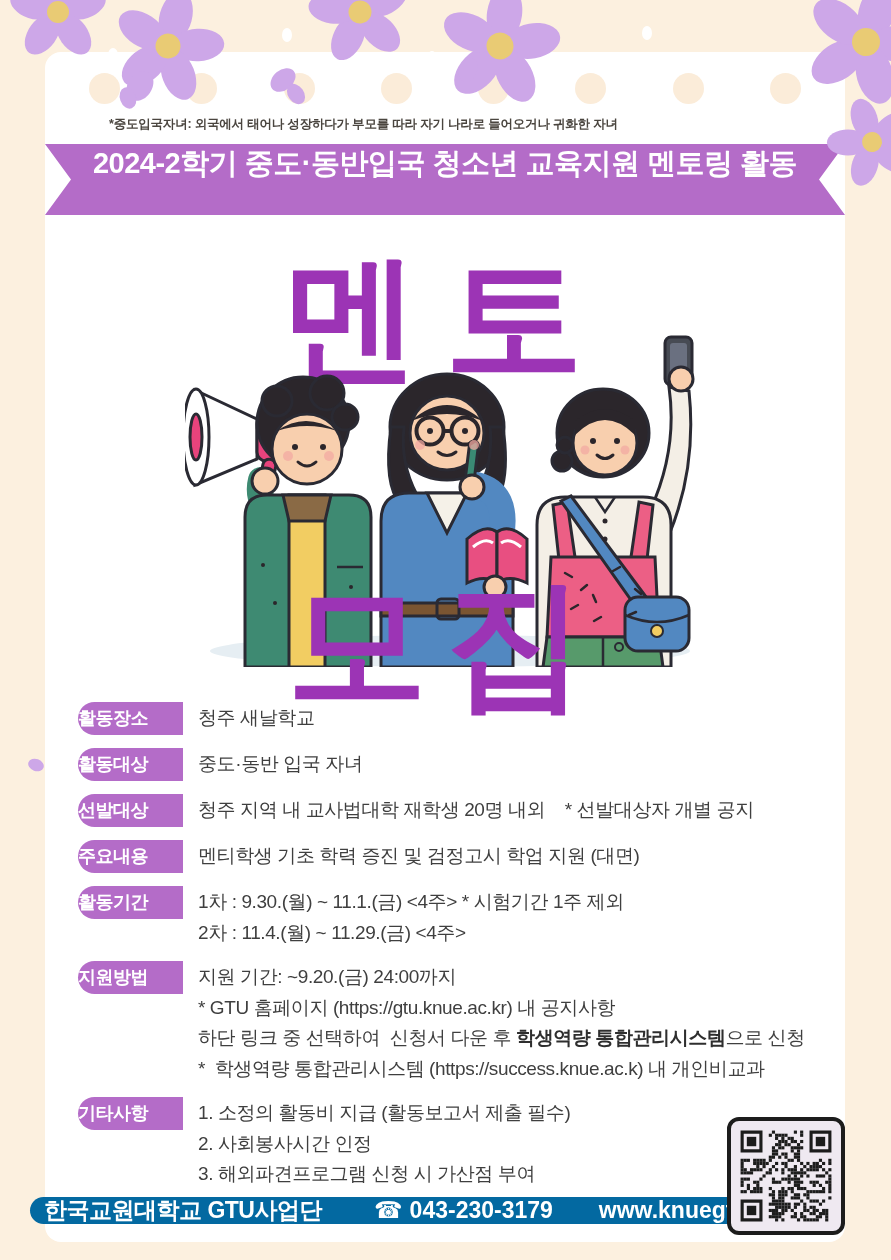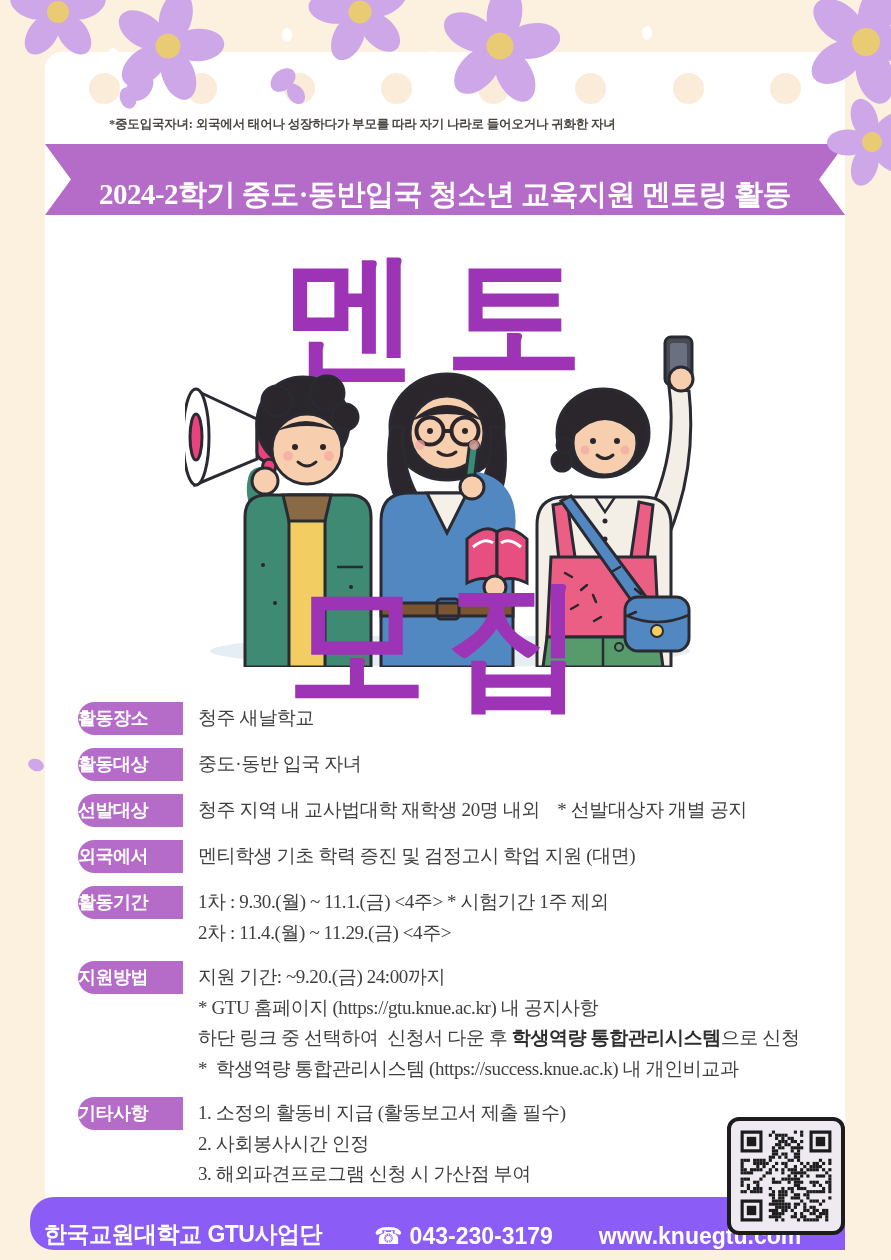--- a/index.html
+++ b/index.html
@@ -6,40 +6,40 @@
   body{
     width:891px;height:1260px;
     font-family:"Liberation Sans","DejaVu Sans",sans-serif;
     background:#fcf0df;
     position:relative;overflow:hidden;
   }
   .page{position:absolute;inset:0;width:891px;height:1260px;}
   
   .panel{
     position:absolute;left:45px;top:52px;width:800px;height:1190px;
-    background:#ffffff;border-radius:16px;font-family:Liberation Serif, serif;
+    background:#ffffff;border-radius:16px;
   }
   
   .circle-row{
     position:absolute;top:20px;left:44px;right:44px;height:32px;
     display:flex;justify-content:space-between;align-items:center;
   }
   .circle-row .dot{width:31px;height:31px;border-radius:50%;background:#fbecd9;}
   
   .note{
     position:absolute;top:64px;left:64px;right:30px;
     font-size:12.5px;font-weight:bold;color:#4a453f;letter-spacing:-0.2px;
     white-space:nowrap;
   }
   
   .banner{
     position:absolute;top:92px;left:0;width:800px;height:71px;
     background:#b46cc8;
     clip-path:polygon(0 0,100% 0,calc(100% - 26px) 50%,100% 100%,0 100%,26px 50%);
-    display:flex;align-items:flex-end;justify-content:center;
+    display:flex;align-items:flex-start;justify-content:center;
   }
   .banner .banner-text{
     color:#ffffff;font-size:29px;font-weight:bold;letter-spacing:-0.5px;
     white-space:nowrap;
   }
   
   .hero-top{
     position:absolute;top:196px;left:0;width:100%;text-align:center;
     font-size:138px;font-weight:800;color:#9c34b5;letter-spacing:26px;
     line-height:1;z-index:1;
@@ -60,23 +60,23 @@
     letter-spacing:-0.5px;
   }
   .val{padding-left:15px;padding-top:1px;}
   .val .line{
     font-size:19px;color:#3f3f3f;line-height:30.5px;letter-spacing:-0.4px;
     white-space:pre-wrap;
   }
   .val .line b{font-weight:bold;color:#2e2e2e;}
   
   .footer-bar{
-    position:absolute;left:30px;top:1197px;width:815px;height:53px;
-    background:#8b5cf6;border-radius:24px 0 0 24px;
-    display:flex;align-items:flex-end;color:#ffffff;font-weight:bold;
+    position:absolute;left:30px;top:1197px;width:815px;height:27px;
+    background:#0369a1;border-radius:24px 0 0 24px;
+    display:flex;align-items:center;color:#ffffff;font-weight:bold;
     z-index:5;
   }
   .footer-bar .org{margin-left:14px;font-size:23px;letter-spacing:-0.5px;}
   .footer-bar .phone{margin-left:52px;font-size:23px;display:flex;align-items:center;gap:7px;}
   .footer-bar .site{margin-left:46px;font-size:23px;}
   
   .qr{
     position:absolute;left:727px;top:1117px;width:110px;height:110px;
     background:#efe9f1;border:4px solid #1c1c1c;border-radius:12px;
     z-index:6;display:flex;align-items:center;justify-content:center;
@@ -300,21 +300,21 @@
       </div>
 
       <div class="row">
         <div class="pill">선발대상</div>
         <div class="val">
             <div class="line">청주 지역 내 교사법대학 재학생 20명 내외    * 선발대상자 개별 공지</div>
           </div>
       </div>
 
       <div class="row">
-        <div class="pill">외국에서</div>
+        <div class="pill">주요내용</div>
         <div class="val">
             <div class="line">멘티학생 기초 학력 증진 및 검정고시 학업 지원 (대면)</div>
           </div>
       </div>
 
       <div class="row">
         <div class="pill">활동기간</div>
         <div class="val">
           <div class="line">1차 : 9.30.(월) ~ 11.1.(금) &lt;4주&gt; * 시험기간 1주 제외</div>
           <div class="line">2차 : 11.4.(월) ~ 11.29.(금) &lt;4주&gt;</div>

